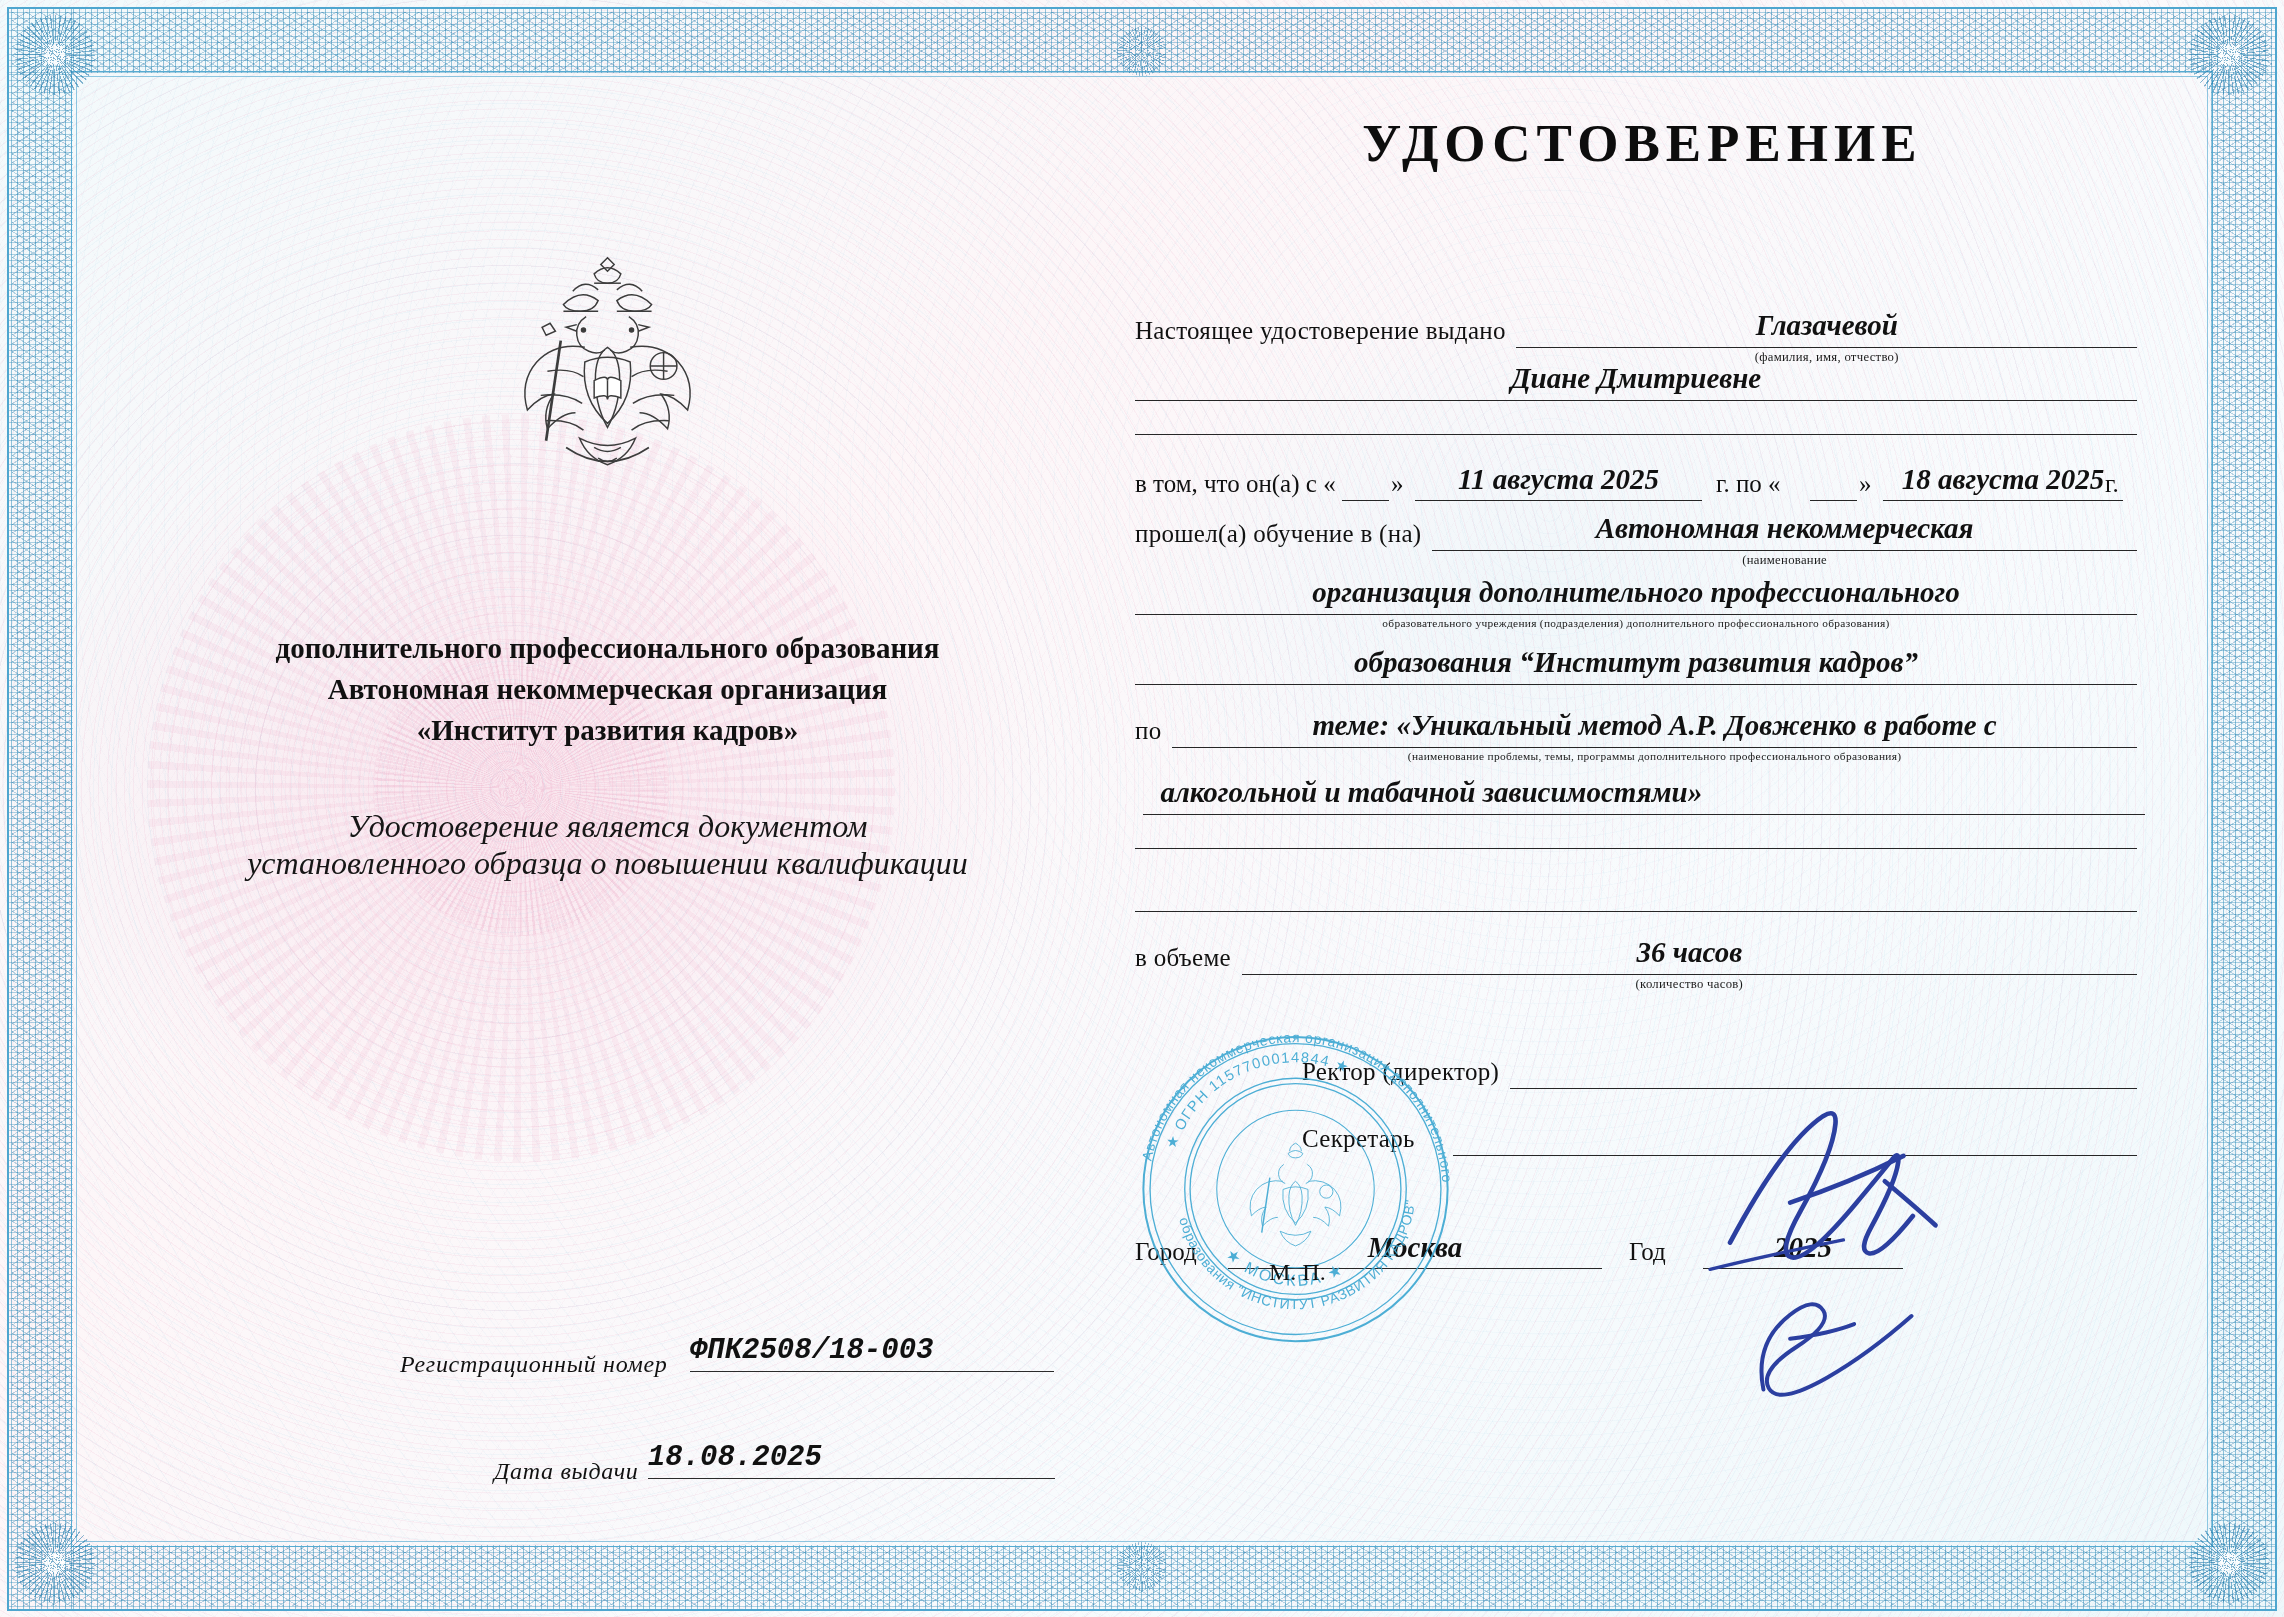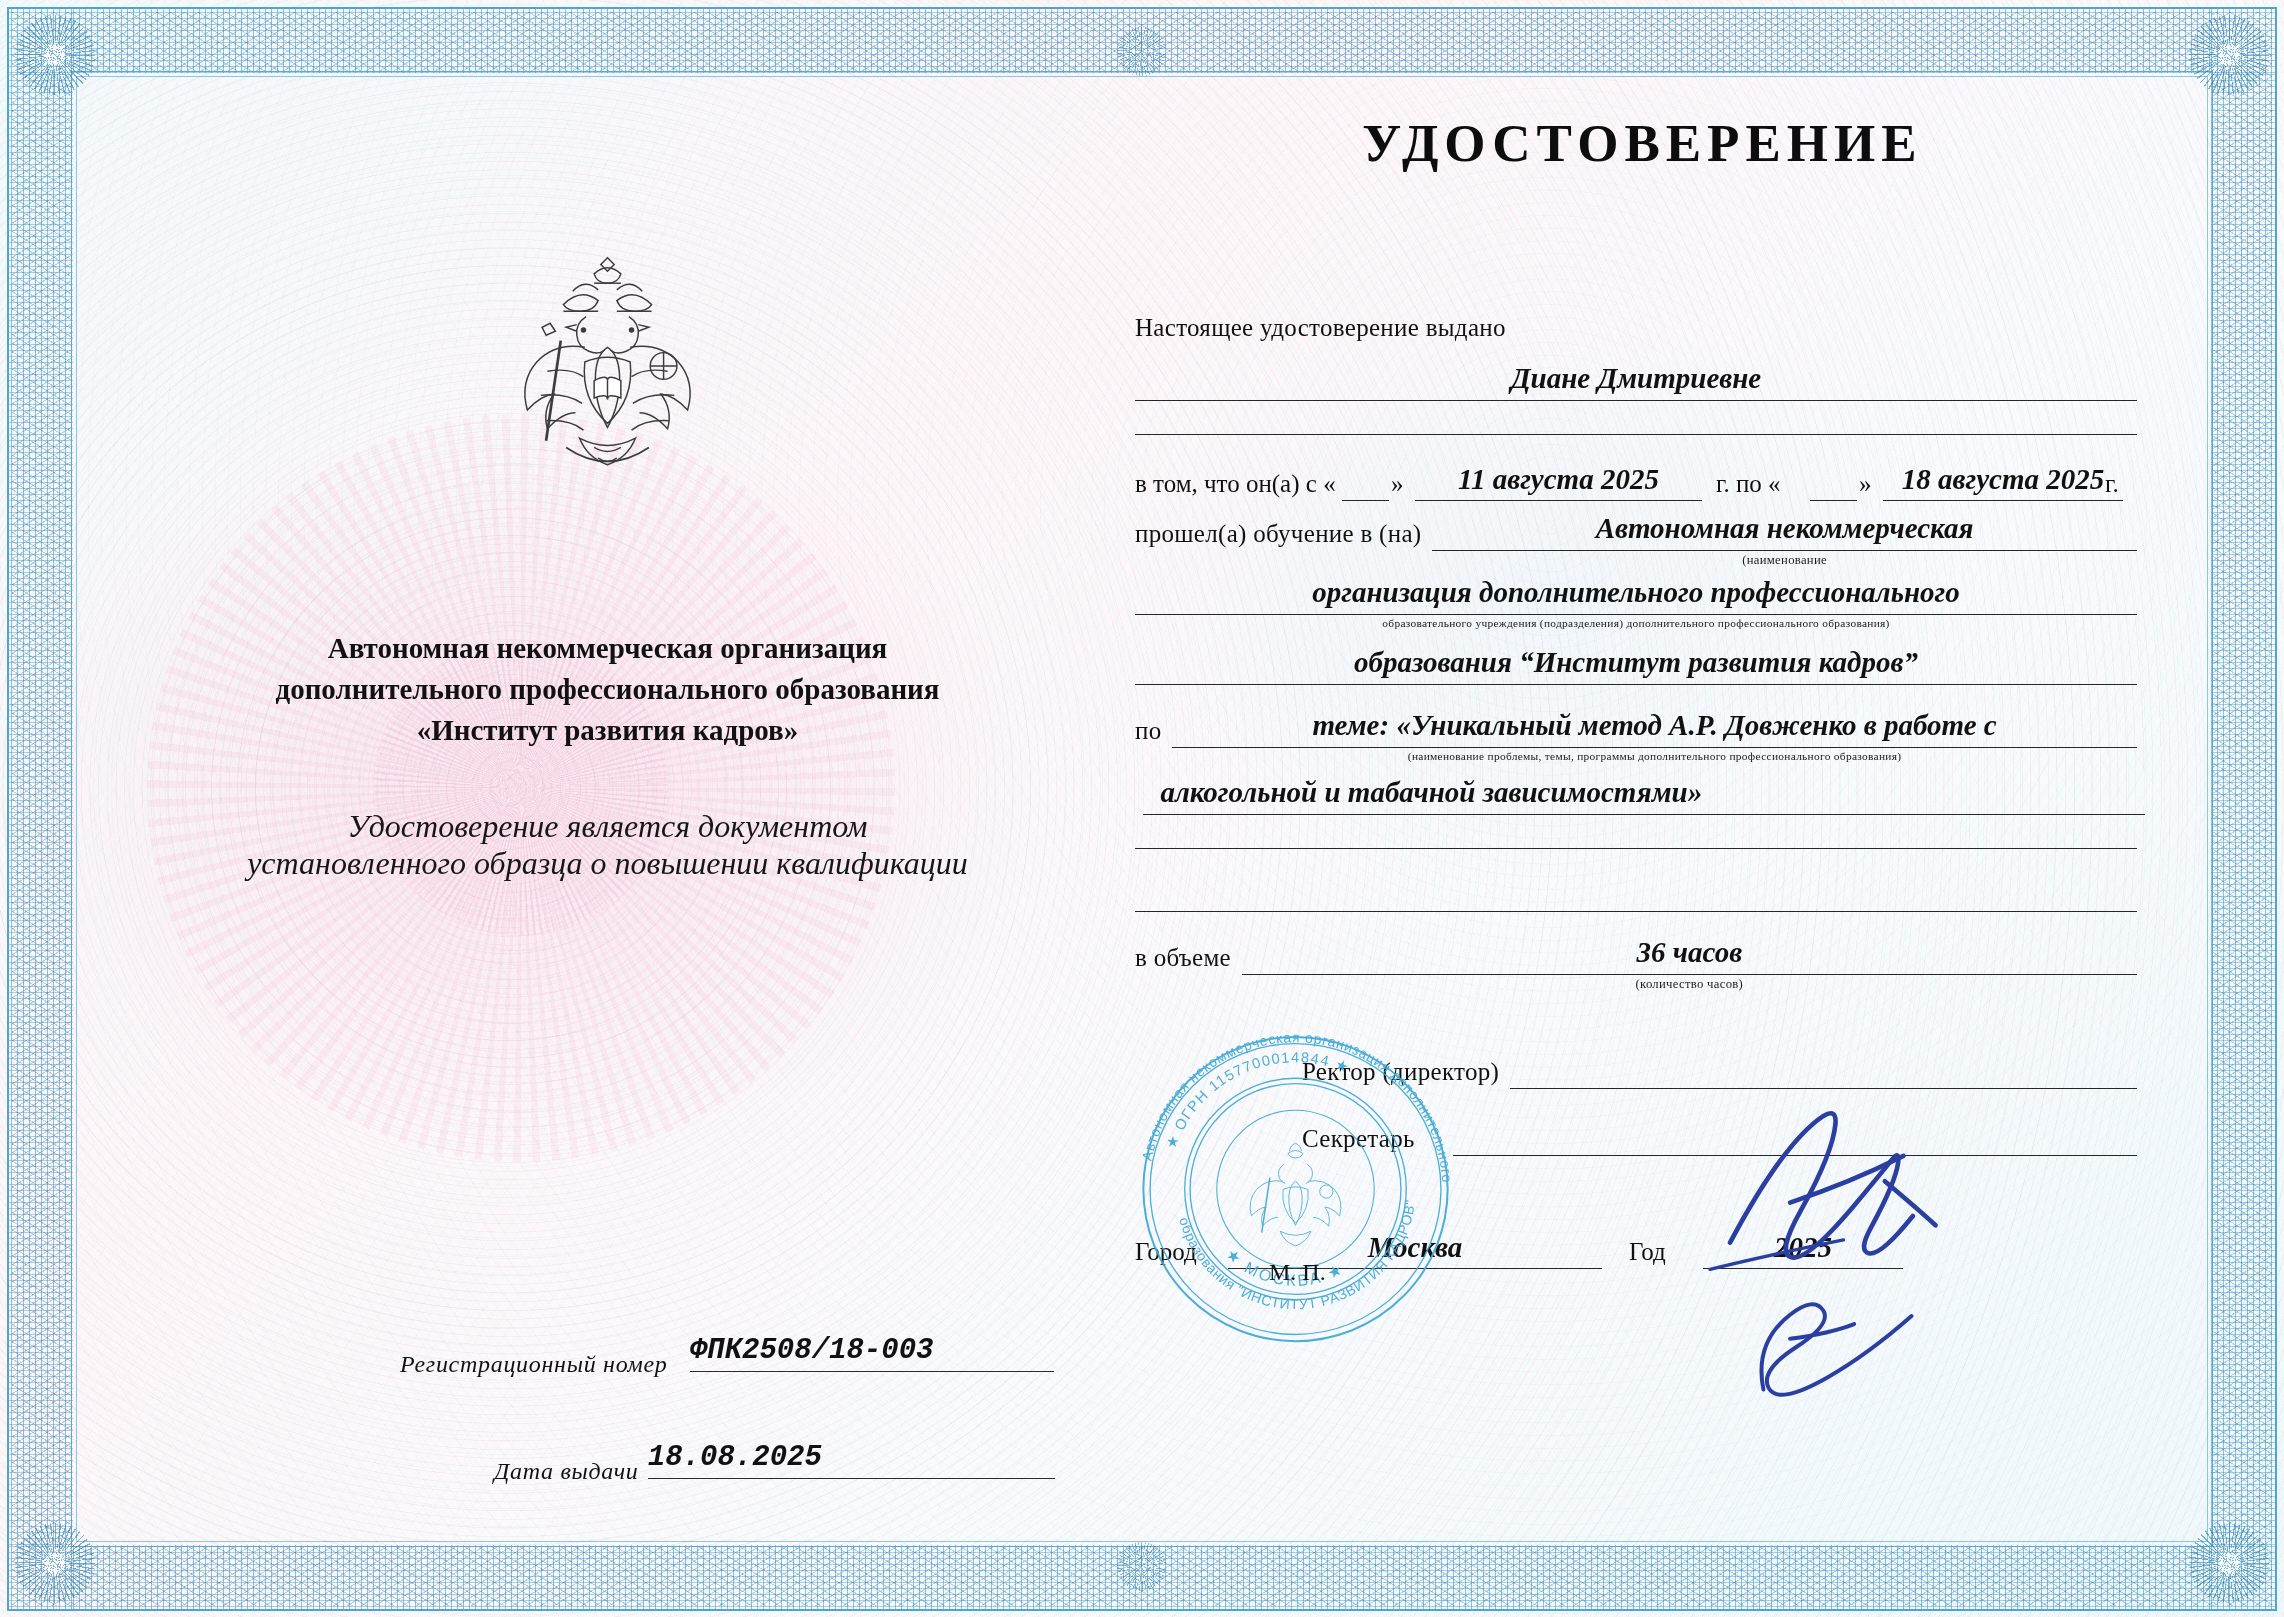--- a/index.html
+++ b/index.html
@@ -413,22 +413,22 @@
 
           <path d="M128 286 q42 22 84 0 q-12 30 -42 40 q-30 -10 -42 -40z"></path>
           <path d="M150 300 q20 12 40 0 M156 316 q14 10 28 0"></path>
 
           <path d="M108 300 q62 42 124 0" stroke-width="2.6"></path>
         </g>
       </svg>
     </div>
 
     <div class="org-title">
+      <div>дополнительного профессионального образования</div>
       <div>Автономная некоммерческая организация</div>
-      <div>дополнительного профессионального образования</div>
       <div>«Институт развития кадров»</div>
     </div>
 
     <div class="org-note">
       <div>Удостоверение является документом</div>
       <div>установленного образца о повышении квалификации</div>
     </div>
 
     <div class="field-row reg-row">
       <div class="field-label">Регистрационный номер</div>
@@ -445,20 +445,24 @@
     </div>
 
   </div>
 
   <div class="right-col">
 
     <div class="doc-title">УДОСТОВЕРЕНИЕ</div>
 
     <div class="r-row" style="left:0; top:214px; width:1002px;">
       <div class="r-label">Настоящее удостоверение выдано</div>
+      <div class="r-line">
+        <div class="hand">Глазачевой</div>
+        <div class="caption">(фамилия,  имя,  отчество)</div>
+      </div>
     </div>
 
     <div class="r-row" style="left:0; top:267px; width:1002px;">
       <div class="r-line nogap">
         <div class="hand">Диане Дмитриевне</div>
       </div>
     </div>
 
     <div class="plain-line" style="left:0; top:334px; width:1002px;"></div>
 

